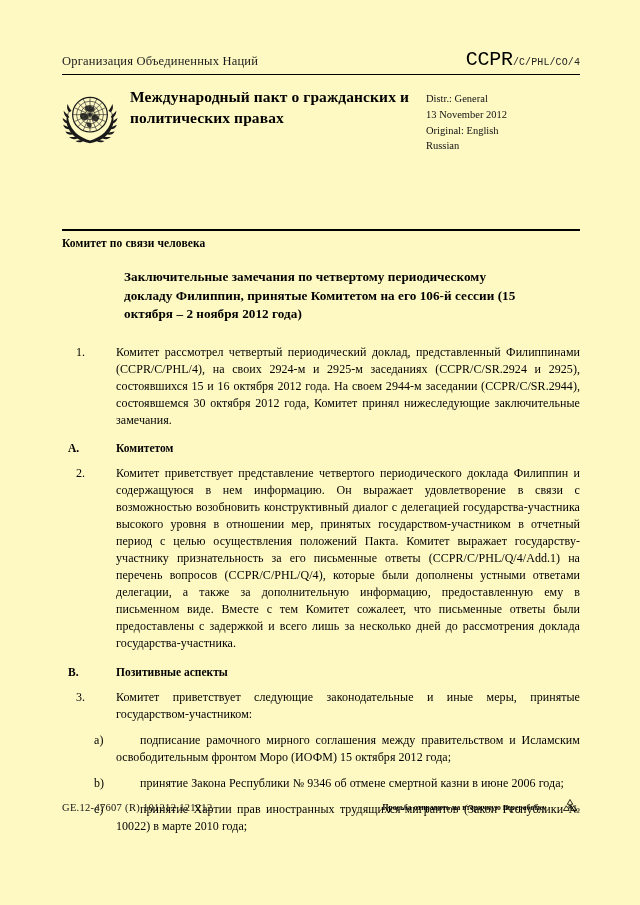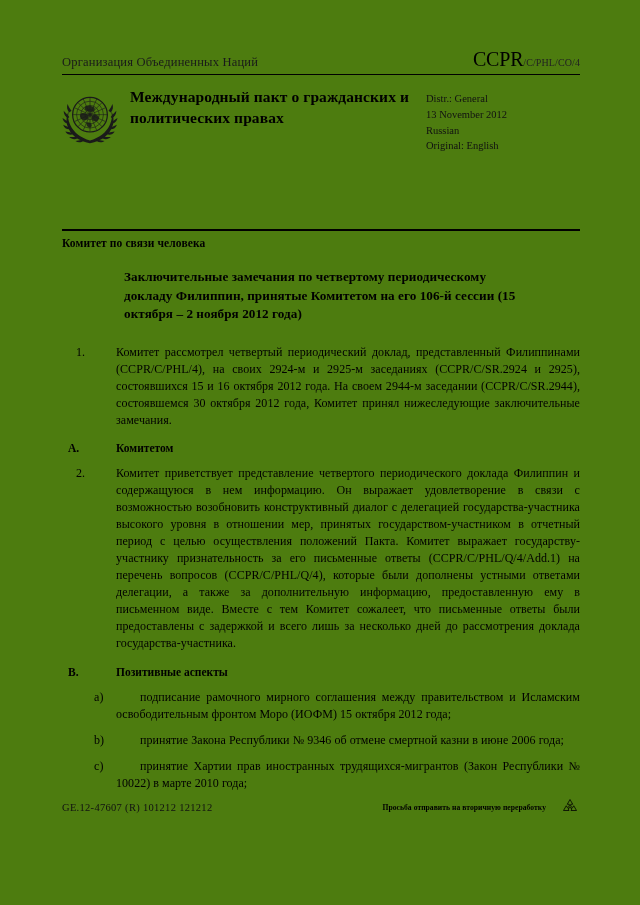--- a/index.html
+++ b/index.html
@@ -8,21 +8,21 @@
     background: #ffffff;
   }
   body {
     font-family: "Liberation Serif", "DejaVu Serif", serif;
     color: #000000;
   }
   .page {
     position: relative;
     width: 640px;
     height: 905px;
-    background: #4d7c0f;
+    background: #fef9c3;
     box-sizing: border-box;
     overflow: hidden;
   }
 
   
   .masthead {
     position: absolute;
     left: 62px;
     top: 48px;
     width: 518px;
@@ -34,20 +34,21 @@
     padding-bottom: 2px;
   }
   .org-name {
     font-size: 12.5px;
     letter-spacing: 0.2px;
     color: #1a1a1a;
   }
   .symbol {
     white-space: nowrap;
     text-align: right;
+    font-family: Liberation Mono, monospace;
   }
   .symbol .sym-main {
     font-size: 20px;
     letter-spacing: -0.2px;
     color: #000;
   }
   .symbol .sym-rest {
     font-size: 10px;
     letter-spacing: 0.1px;
     color: #222;
@@ -254,22 +255,22 @@
             <path d="M44 58 C48 57 52 59 53 62 C54 65 51 68 48 67 C45 66 43 62 44 58 Z" opacity="0.85"></path>
           </g>
         </svg>
       </div>
 
       <div class="pact-title">Международный пакт о гражданских и политических правах</div>
 
       <div class="distr">
         <div>Distr.: General</div>
         <div>13 November 2012</div>
+        <div>Original: English</div>
         <div>Russian</div>
-        <div>Original: English</div>
       </div>
     </div>
   </div>
 
   <div class="rule-thick"></div>
 
   <div class="committee">Комитет по связи человека</div>
 
   <div class="doc-title">Заключительные замечания по четвертому периодическому докладу Филиппин, принятые Комитетом на его 106-й сессии (15 октября – 2 ноября 2012 года)</div>
 
@@ -286,20 +287,23 @@
 
     <p class="para">
       <span class="num">2.</span><span>Комитет приветствует представление четвертого периодического доклада Филиппин и содержащуюся в нем информацию. Он выражает удовлетворение в связи с возможностью возобновить конструктивный диалог с делегацией государства-участника высокого уровня в отношении мер, принятых государством-участником в отчетный период с целью осуществления положений Пакта. Комитет выражает государству-участнику признательность за его письменные ответы (CCPR/C/PHL/Q/4/Add.1) на перечень вопросов (CCPR/C/PHL/Q/4), которые были дополнены устными ответами делегации, а также за дополнительную информацию, предоставленную ему в письменном виде. Вместе с тем Комитет сожалеет, что письменные ответы были предоставлены с задержкой и всего лишь за несколько дней до рассмотрения доклада государства-участника.</span>
     </p>
 
     <div class="section-head">
       <span class="sec-letter">B.</span>
       <span class="sec-label">Позитивные аспекты</span>
     </div>
 
+    <p class="para">
+      <span class="num">3.</span><span>Комитет приветствует следующие законодательные и иные меры, принятые государством-участником:</span>
+    </p>
 
     <p class="para sub">
       <span class="lbl">a)</span><span>подписание рамочного мирного соглашения между правительством и Исламским освободительным фронтом Моро (ИОФМ) 15 октября 2012 года;</span>
     </p>
 
     <p class="para sub">
       <span class="lbl">b)</span><span>принятие Закона Республики № 9346 об отмене смертной казни в июне 2006 года;</span>
     </p>
 
     <p class="para sub">

